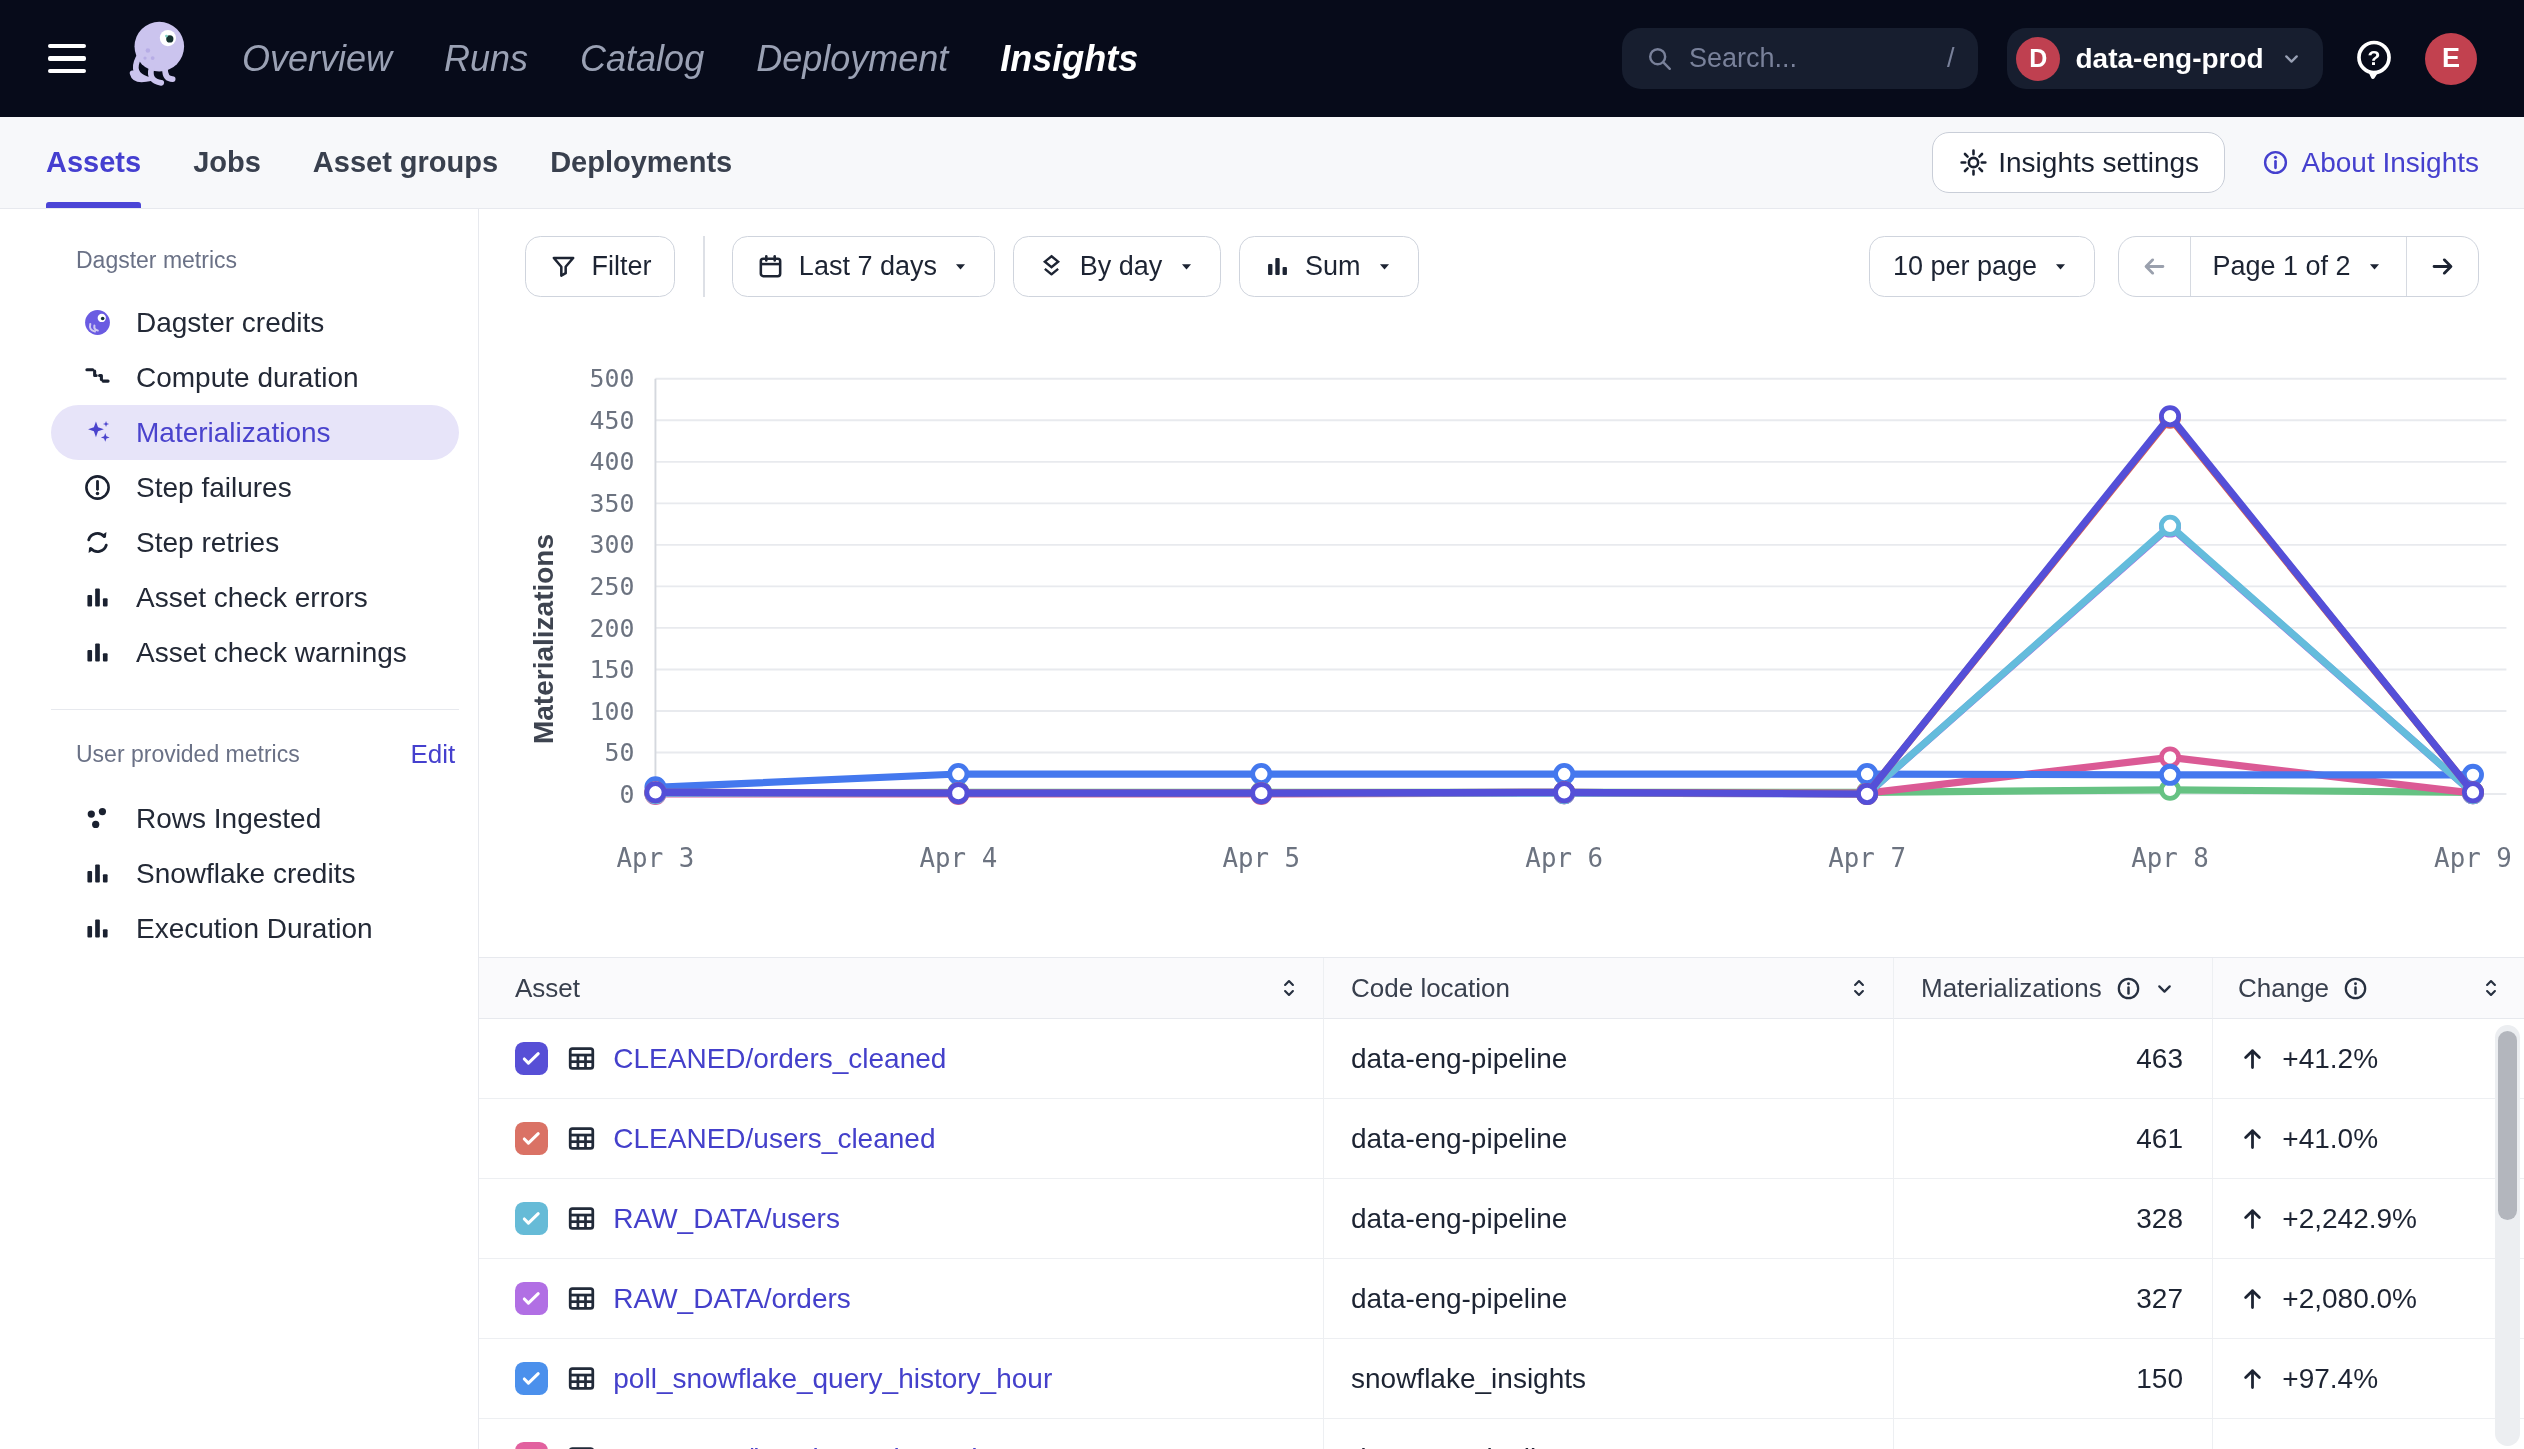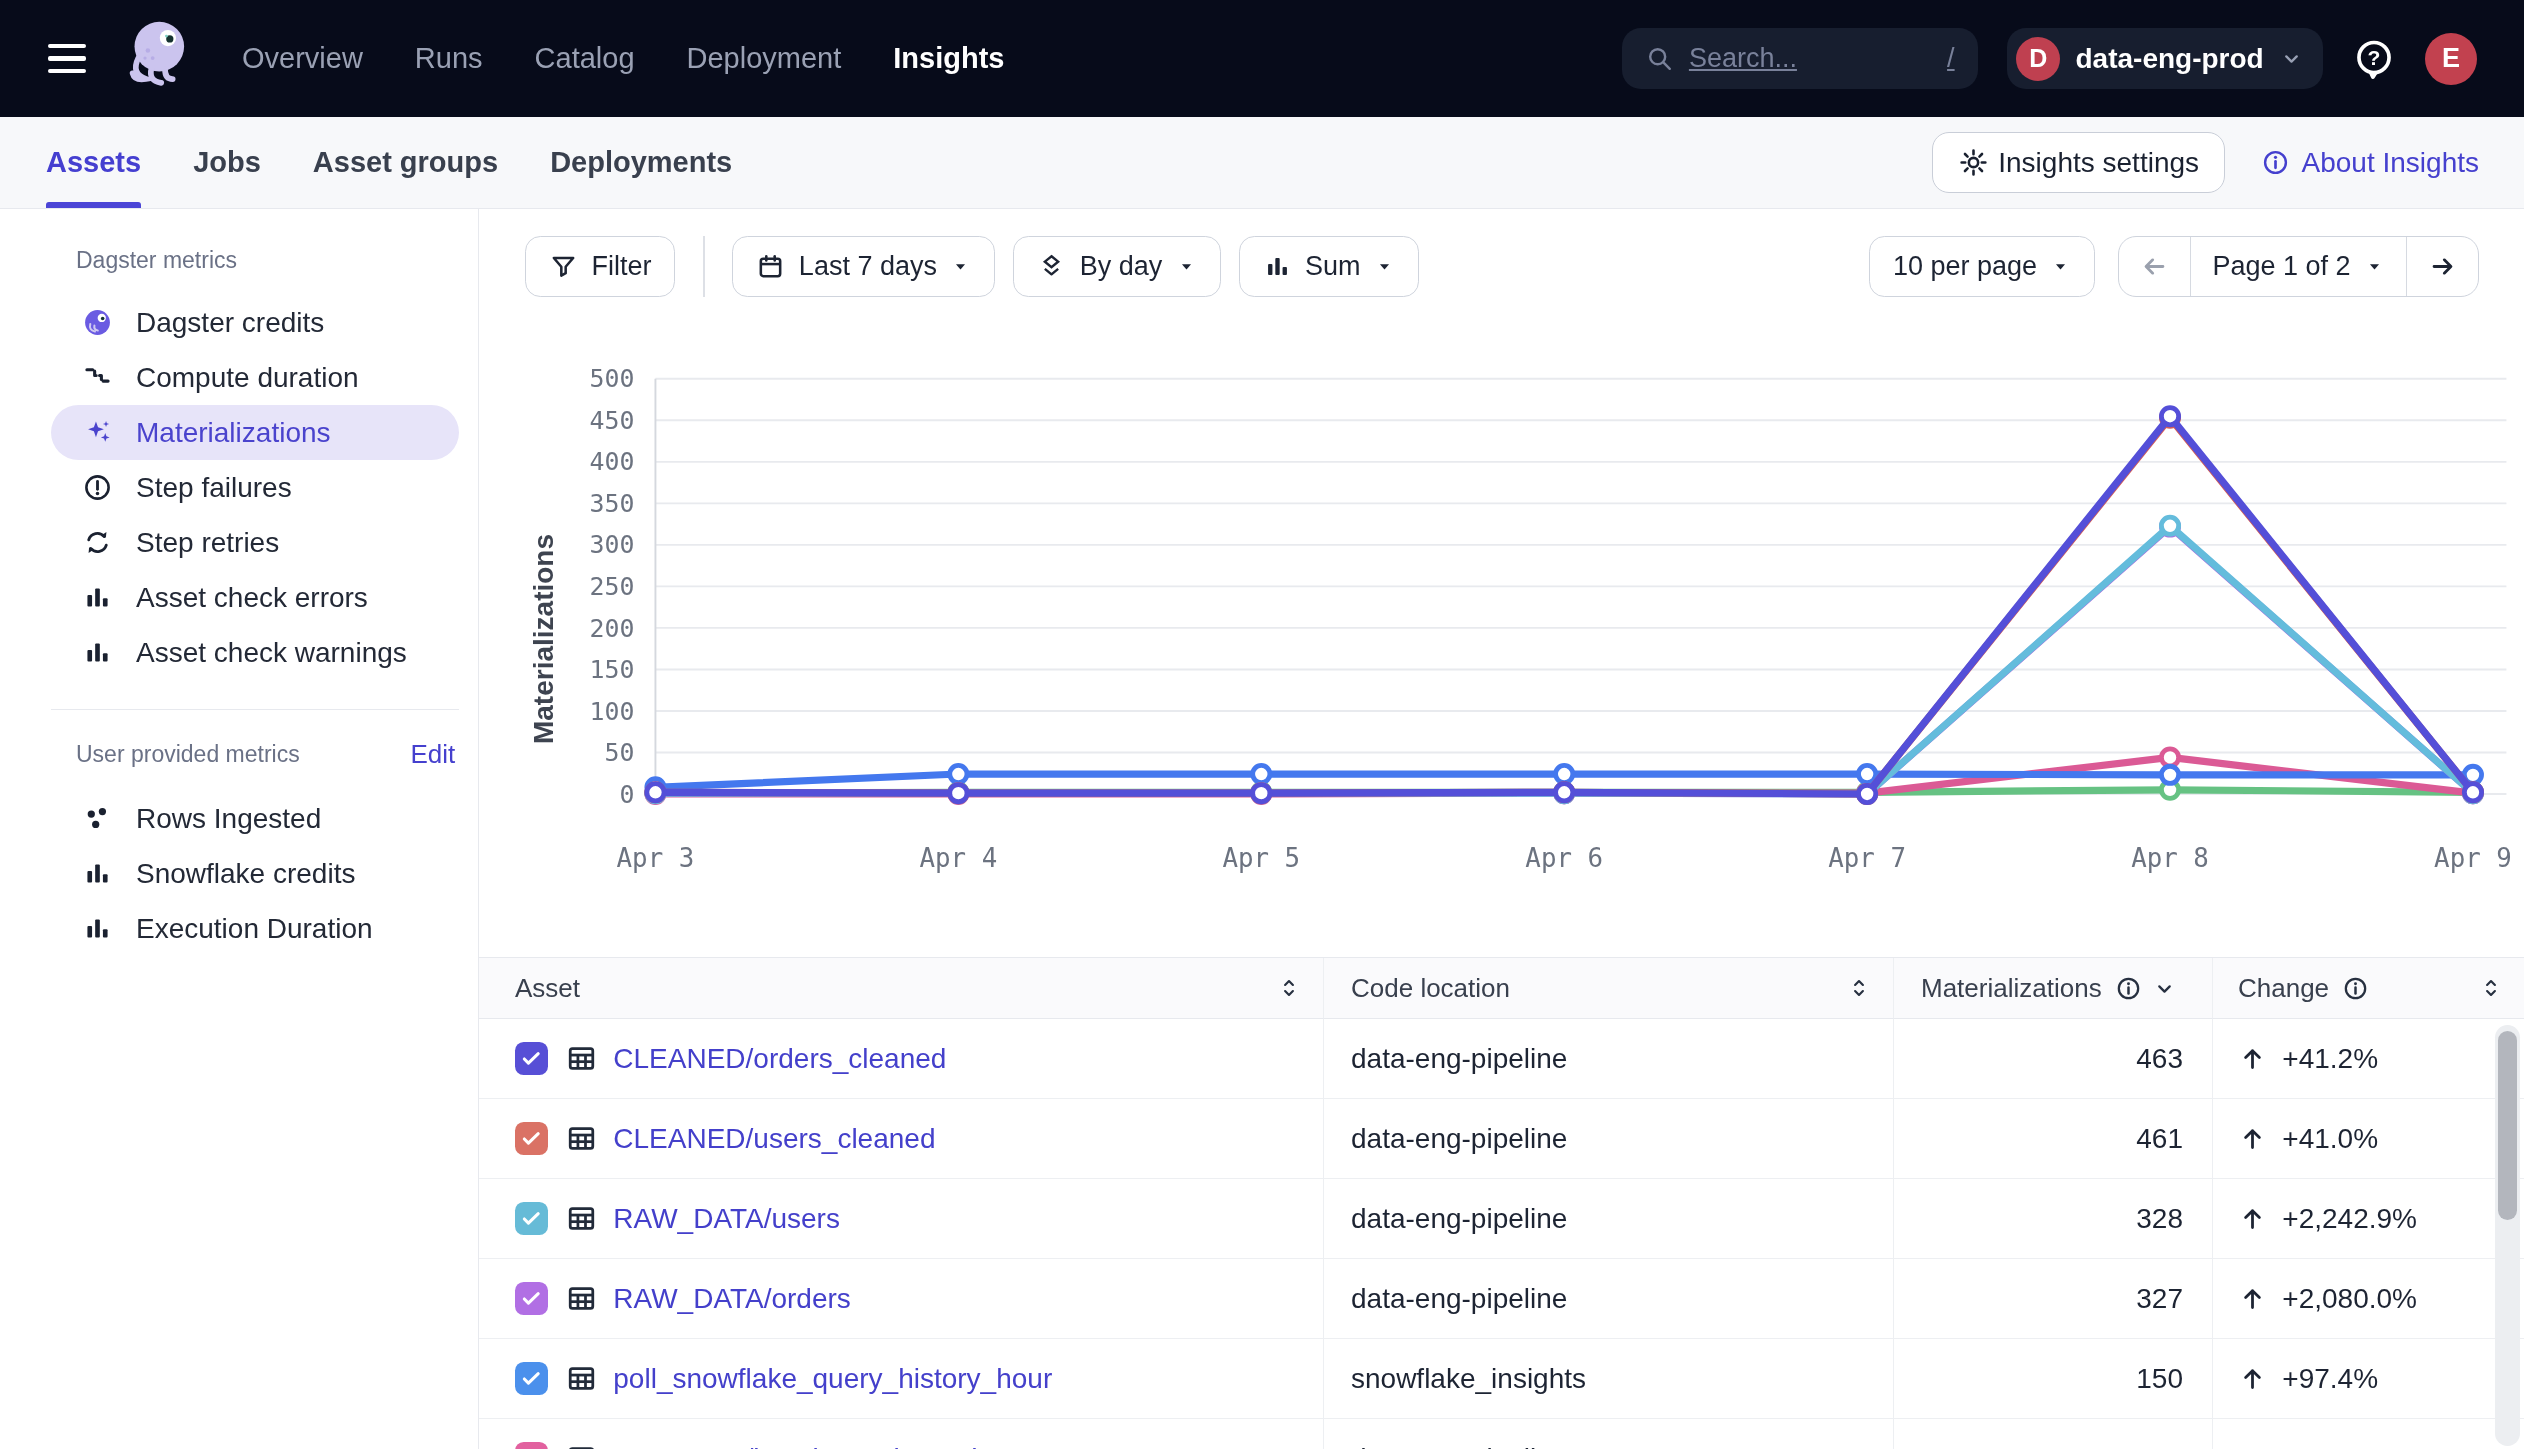--- a/index.html
+++ b/index.html
@@ -8,25 +8,25 @@
   :root{
     --border:#E7E9EE; --border2:#EDEFF2; --ink:#1D2433; --muted:#6A7186;
     --indigo:#4741CE; --navbg:#070B1A; --pill:#171E2F; --btnborder:#CFD4DD;
   }
   
   .topnav{ height:117px; background:var(--navbg); display:flex; align-items:center; padding:0 48px; }
   .hamburger{ width:38px; display:flex; flex-direction:column; gap:7.7px; cursor:pointer; }
   .hamburger span{ height:4.8px; background:#fff; border-radius:1.9px; }
   .logo{ margin-left:33px; width:73px; height:82px; display:flex; align-items:center; }
   .nav-links{ display:flex; gap:52px; margin-left:50px; }
-  .nav-link{ font-size:29px; color:#9AA1B4; cursor:pointer; }
+  .nav-link{ font-size:36px; color:#9AA1B4; cursor:pointer;font-style:italic; }
   .nav-link.active{ color:#fff; font-weight:700; }
   .nav-right{ margin-left:auto; display:flex; align-items:center; gap:29px; }
   .search{ width:356px; height:61px; background:var(--pill); border-radius:19px; display:flex; align-items:center;
-    padding:0 23px; gap:15.3px; color:#79819A; font-size:27px; cursor:text;text-decoration:underline; }
+    padding:0 23px; gap:15.3px; color:#79819A; font-size:27px; cursor:text; }
   .search .grow{ flex:1; }
   .env{ height:61px; background:var(--pill); border-radius:19px; display:flex; align-items:center;
     padding:0 19px 0 9.6px; gap:15.3px; cursor:pointer; }
   .env-badge{ width:44px; height:44px; border-radius:50%; background:#BF4050; color:#fff; font-size:25px;
     font-weight:700; display:flex; align-items:center; justify-content:center; }
   .env-name{ color:#fff; font-size:28px; font-weight:600; }
   .help{ color:#fff; display:flex; }
   .avatar{ width:52px; height:52px; border-radius:50%; background:#C2414F; color:#fff; font-size:27px;
     font-weight:600; display:flex; align-items:center; justify-content:center; cursor:pointer; }
   

